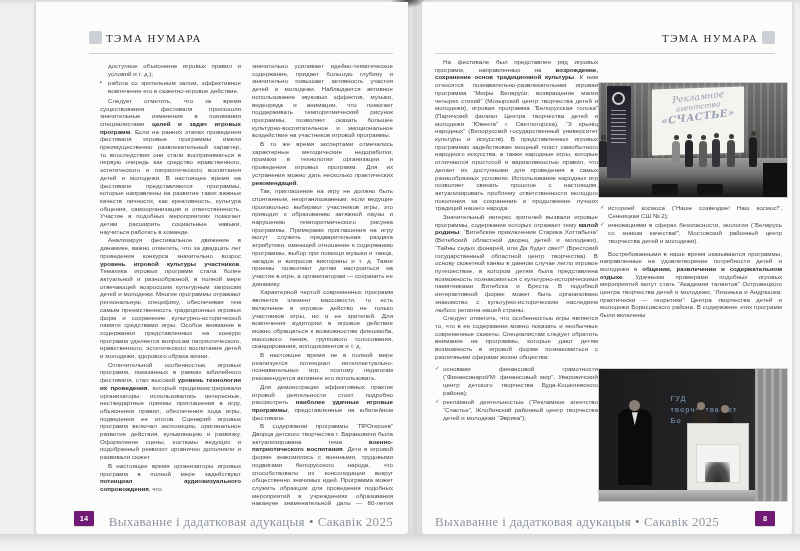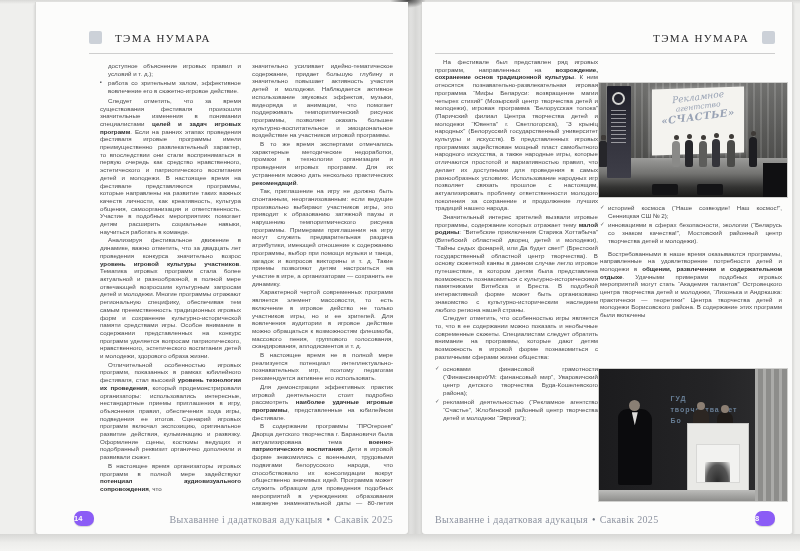--- a/index.html
+++ b/index.html
@@ -11,21 +11,21 @@
   #page-left{left:35px;width:372px;border-left:1px solid #d8d8d6;}
   #page-right{left:422px;width:370px;border-right:1px solid #dcdcda;}
   .spine{position:absolute;left:403px;top:0;width:23px;height:536px;
          background:linear-gradient(90deg,rgba(0,0,0,0) 0%,rgba(0,0,0,0.07) 40%,rgba(0,0,0,0.10) 55%,rgba(0,0,0,0) 100%);}
   .spine-top{position:absolute;left:390px;top:0;width:36px;height:8px;
          background:radial-gradient(ellipse at center top,#454545 0%,rgba(69,69,69,0) 70%);}
   .scan-bottom{position:absolute;left:0;right:0;top:534px;height:17px;
          background:linear-gradient(180deg,#d7d7d5 0%,#ededeb 50%,#f4f4f2 100%);}
 
   
-  .hdr{position:absolute;top:29px;display:flex;align-items:center;gap:13px;}
+  .hdr{position:absolute;top:29px;display:flex;align-items:center;gap:4px;}
   .hdr-left{left:53px;}
   .hdr-right{right:17px;}
   .hdr-square{width:13px;height:13px;border-radius:2px;background:#ccd1d8;}
   .hdr-title{font-family:"Liberation Serif",serif;font-size:11px;letter-spacing:1.4px;color:#2c2c2f;white-space:nowrap;}
   .hdr-rule{position:absolute;top:51px;border-top:1px solid rgba(150,150,150,0.45);}
   #page-left .hdr-rule{left:53px;right:15px;}
   #page-right .hdr-rule{left:13px;right:17px;}
 
   
   .col{position:absolute;text-align:justify;color:#47484b;font-size:6.2px;line-height:7.7px;overflow:hidden;}
@@ -34,26 +34,26 @@
   #rcol1{left:13px;top:56px;width:163px;height:450px;}
   #rcol2-text{left:178px;top:202px;width:182px;height:160px;}
   .para{margin:0 0 1px 0;}
   .ind{text-indent:8px;}
   .hang{position:relative;padding-left:8px;margin-bottom:2px;}
   .gap{margin-top:5px;}
   .marker{position:absolute;left:0;top:0;font-size:5.5px;color:#55565a;}
   .b{font-weight:bold;color:#2d2e30;}
 
   
-  .pagenum{position:absolute;top:509px;width:20px;height:15px;background:#8b5cf6;color:#fbfbfa;
-           border-radius:7px;font-size:7.5px;font-weight:bold;text-align:left;line-height:15px;
+  .pagenum{position:absolute;top:509px;width:20px;height:15px;background:#701a75;color:#fbfbfa;
+           border-radius:1px;font-size:7.5px;font-weight:bold;text-align:center;line-height:15px;
            box-shadow:0 1px 1px rgba(0,0,0,0.15);}
   #num-left{left:38px;}
   #num-right{left:333px;}
-  .footline{position:absolute;top:512px;font-family:"Liberation Serif",serif;font-size:10px;color:#8d93a0;
+  .footline{position:absolute;top:512px;font-family:"Liberation Serif",serif;font-size:13px;color:#8d93a0;
             letter-spacing:0.3px;white-space:nowrap;}
   #foot-left{right:15px;}
   #foot-right{left:13px;}
   .footline .dot{margin:0 4px;color:#6d7380;}
 
   
   .photo{position:absolute;overflow:hidden;border:1px solid #d0d0ce;background:#555;}
   #photo-top{left:176px;top:80px;width:188px;height:114px;}
   #photo-bottom{left:176px;top:366px;width:188px;height:132px;}
 

